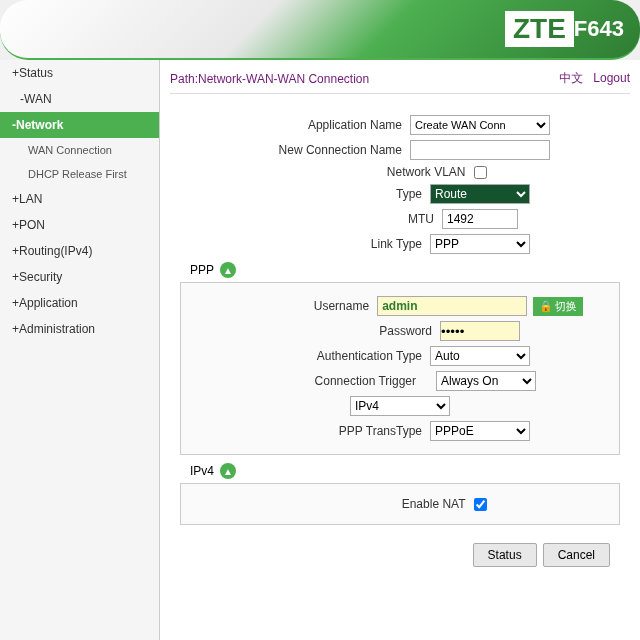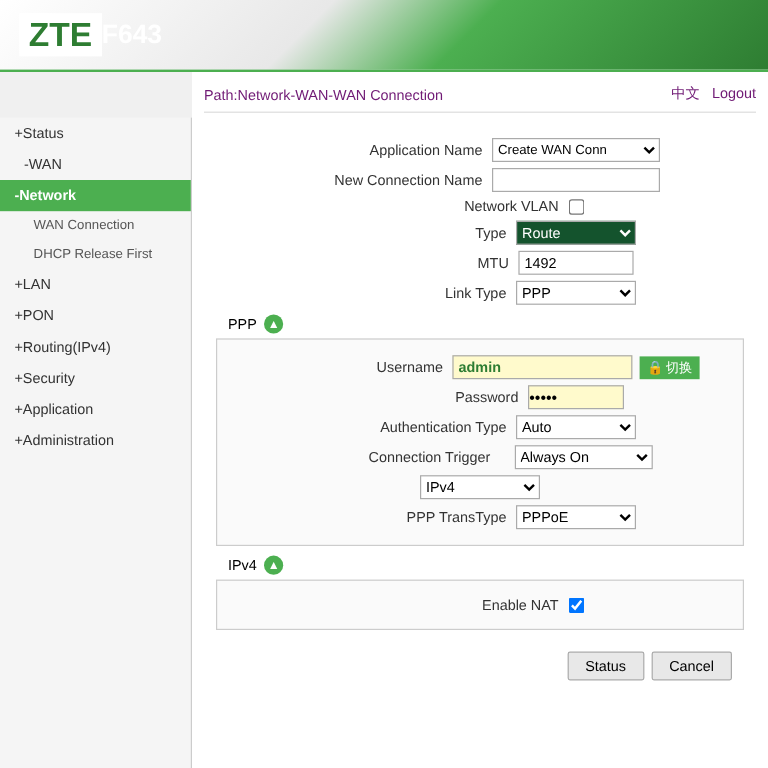--- a/index.html
+++ b/index.html
@@ -1,27 +1,27 @@
 <!DOCTYPE html>
 <html><head>
   <meta charset="utf-8">
   <style>
     * { margin: 0; padding: 0; box-sizing: border-box; }
     body { width: 640px; height: 640px; font-family: Arial, sans-serif; font-size: 12px; background: #f0f0f0; overflow: hidden; }
 
     
-    .header { background: linear-gradient(135deg, #ffffff 0%, #e8e8e8 40%, #4caf50 60%, #2e7d32 100%); height: 60px; display: flex; align-items: center; justify-content: flex-start; padding: 0 16px; border-bottom: 2px solid #4caf50; }
+    .header { background: linear-gradient(135deg, #ffffff 0%, #e8e8e8 40%, #4caf50 60%, #2e7d32 100%); height: 60px; display: flex; align-items: center; justify-content: flex-end; padding: 0 16px; border-bottom: 2px solid #4caf50; border-radius: 28px; }
     .logo { font-size: 28px; font-weight: bold; color: #2e7d32; font-family: 'Arial Black', sans-serif; background: white; padding: 2px 8px; }
     .model { font-size: 22px; font-weight: bold; color: white; }
 
     
     .main { display: flex; height: 580px; }
 
     
-    .sidebar { width: 160px; background: #f5f5f5; border-right: 1px solid #ccc; flex-shrink: 0; margin-top: 38px; }
+    .sidebar { width: 160px; background: #f5f5f5; border-right: 1px solid #ccc; flex-shrink: 0; }
     .sidebar-item { padding: 6px 12px; cursor: pointer; color: #333; }
     .sidebar-item.active { background: #4caf50; color: white; font-weight: bold; }
     .sidebar-item.sub { padding-left: 20px; }
     .sidebar-item.sub2 { padding-left: 28px; color: #555; font-size: 11px; }
 
     
     .content { flex: 1; background: white; padding: 10px; overflow-y: auto; }
     .breadcrumb { font-size: 12px; color: #701a75; margin-bottom: 10px; border-bottom: 1px solid #ddd; padding-bottom: 6px; display: flex; justify-content: space-between; align-items: center; }
 
     
@@ -119,21 +119,21 @@
           <select class="highlight" style="width:100px;">
             <option>Route</option>
             <option>Bridge</option>
           </select>
         </div>
       </div>
 
       <div class="form-row">
         <div class="form-label">MTU</div>
         <div class="form-control">
-          <input type="text" value="1492" style="width: 96px;">
+          <input type="text" value="1492" style="width: 76px;">
         </div>
       </div>
 
       <div class="form-row">
         <div class="form-label">Link Type</div>
         <div class="form-control">
           <select style="width:100px;">
             <option>PPP</option>
             <option>IPoE</option>
           </select>
@@ -172,21 +172,21 @@
               <option>Auto</option>
               <option>PAP</option>
               <option>CHAP</option>
             </select>
           </div>
         </div>
 
         <div class="form-row">
           <div class="form-label">Connection Trigger</div>
           <div class="form-control">
-            <select style="width:115px;margin-left:12px;">
+            <select style="width:100px;margin-left:12px;">
               <option>Always On</option>
               <option>Manual</option>
             </select>
           </div>
         </div>
 
         <div class="form-row">
           <div class="form-control">
             <select style="width:100px;">
               <option>IPv4</option>

